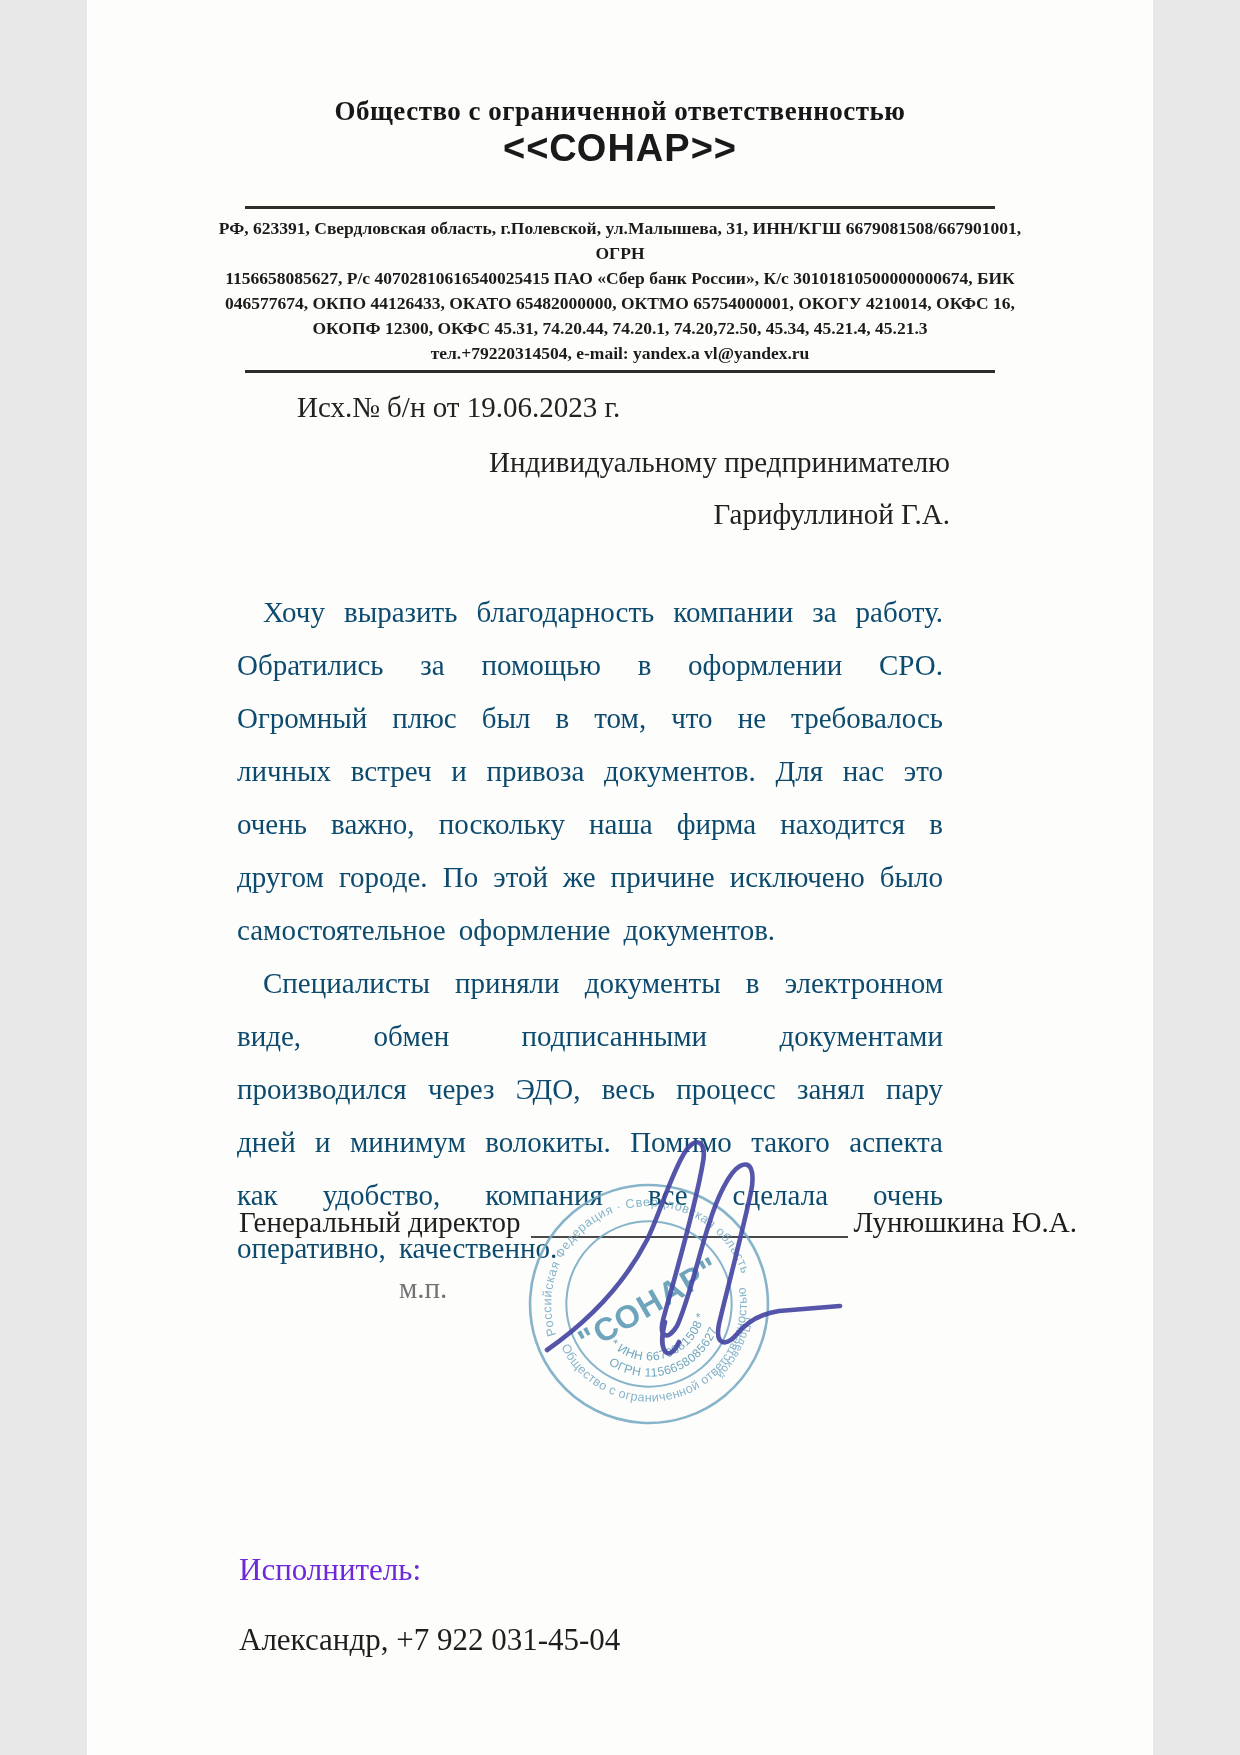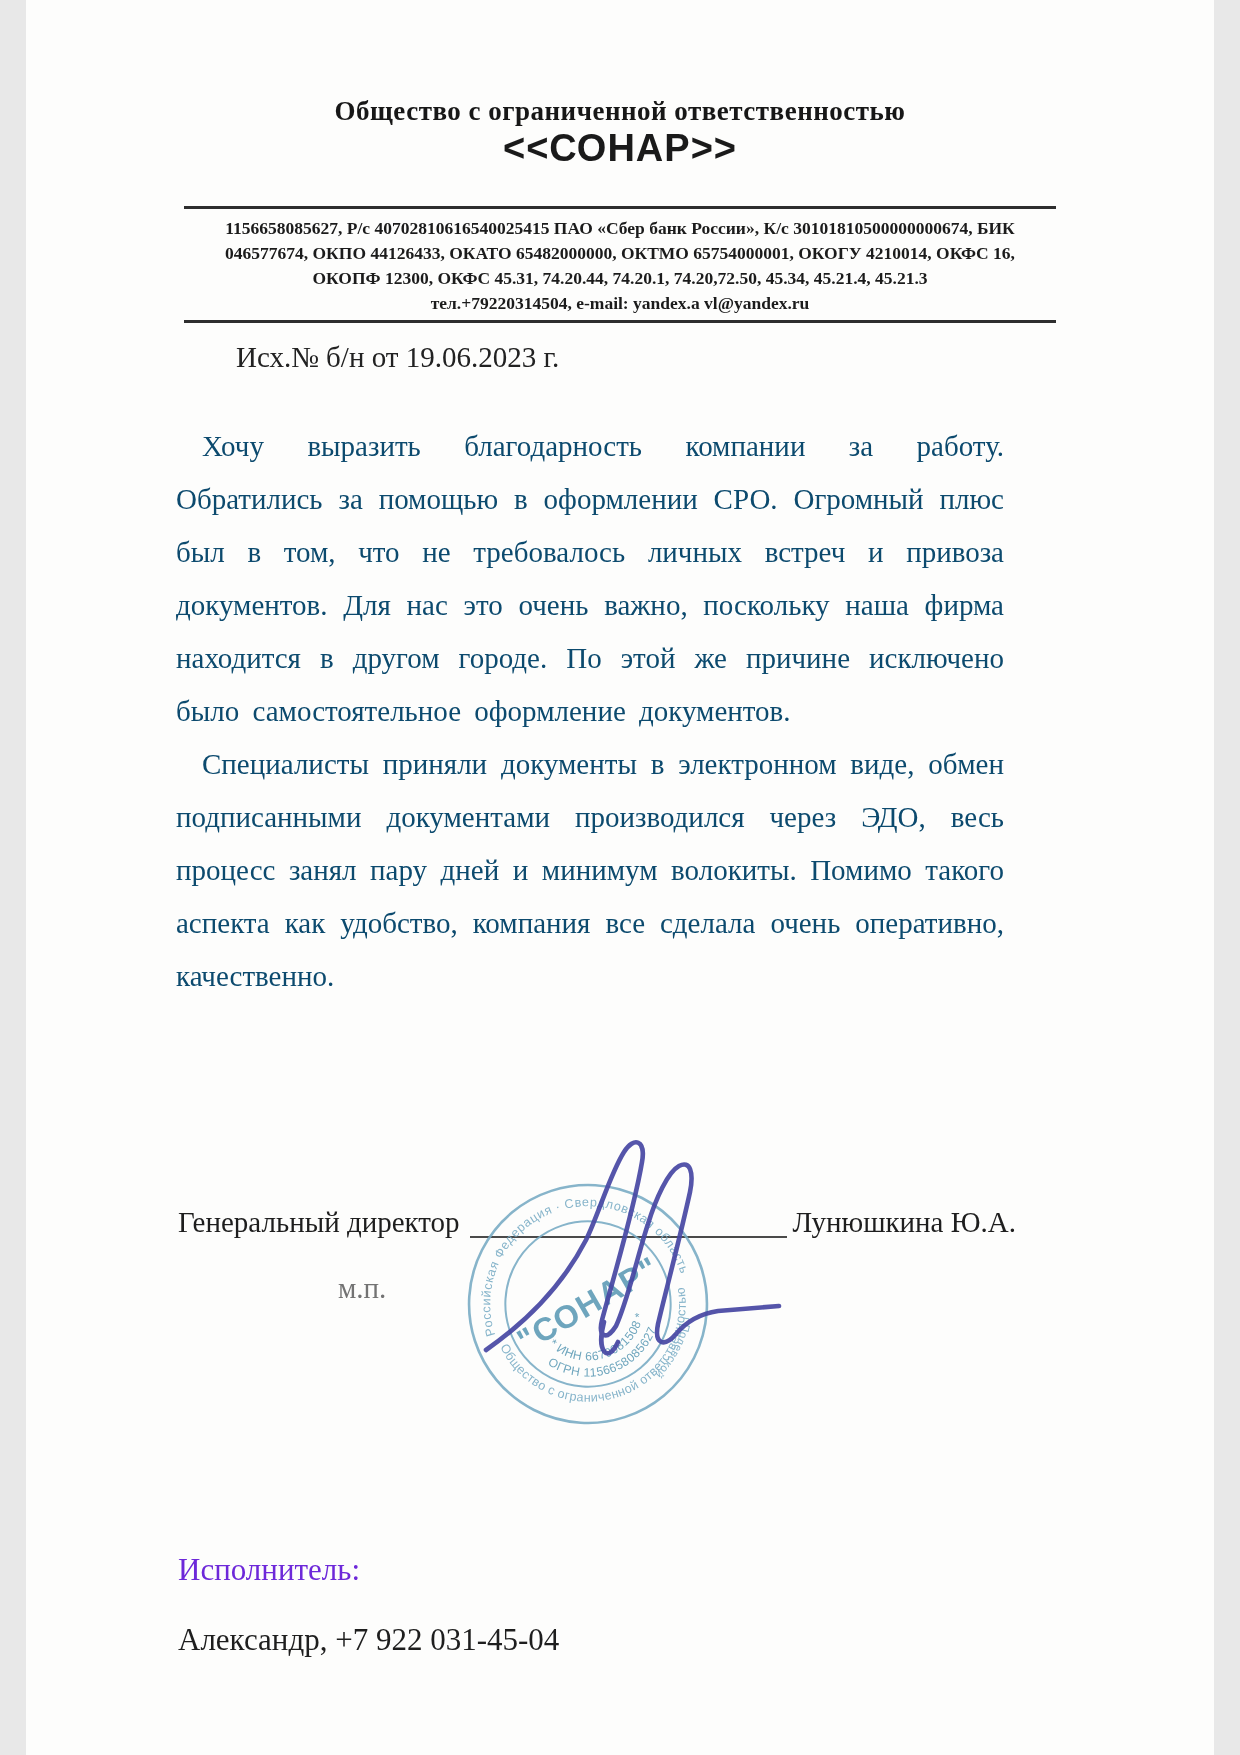--- a/index.html
+++ b/index.html
@@ -1,18 +1,18 @@
 <!DOCTYPE html>
 <html><head>
 <meta charset="utf-8">
 <style>
   html,body{margin:0;padding:0;background:#e8e8e8;}
   .page{
     position:relative;
-    width:1188px;height:1755px;
+    width:1066px;height:1755px;
     margin:0 auto;
     background:#fdfdfc;
     font-family:"Liberation Serif", serif;
     color:#1d1d1d;
     overflow:hidden;
   }
   .header{ text-align:center; padding-top:96px; }
   .org-type{
     font-size:27px; font-weight:bold; letter-spacing:0.5px;
     font-family:"Liberation Serif", serif; color:#171717;
@@ -64,30 +64,35 @@
 <div class="page">
 
   <div class="header">
     <div class="org-type">Общество с ограниченной ответственностью</div>
     <div class="org-name">&lt;&lt;СОНАР&gt;&gt;</div>
   </div>
 
   <div class="rule"></div>
 
   <div class="requisites">
+    <div>РФ, 623391, Свердловская область, г.Полевской, ул.Малышева, 31, ИНН/КГШ 6679081508/667901001, ОГРН</div>
     <div>1156658085627, Р/с 40702810616540025415 ПАО «Сбер банк России», К/с 30101810500000000674, БИК</div>
     <div>046577674, ОКПО 44126433, ОКАТО 65482000000, ОКТМО 65754000001, ОКОГУ 4210014, ОКФС 16,</div>
     <div>ОКОПФ 12300, ОКФС 45.31, 74.20.44, 74.20.1, 74.20,72.50, 45.34, 45.21.4, 45.21.3</div>
     <div>тел.+79220314504, e-mail: yandex.a vl@yandex.ru</div>
   </div>
 
   <div class="rule second"></div>
 
   <div class="ref-row">Исх.№ б/н от 19.06.2023 г.</div>
 
+  <div class="recipient">
+    <div>Индивидуальному предпринимателю</div>
+    <div>Гарифуллиной Г.А.</div>
+  </div>
 
   <div class="body-text">
     <p>Хочу выразить благодарность компании за работу. Обратились за помощью в оформлении СРО. Огромный плюс был в том, что не требовалось личных встреч и привоза документов. Для нас это очень важно, поскольку наша фирма находится в другом городе. По этой же причине исключено было самостоятельное оформление документов.</p>
     <p>Специалисты приняли документы в электронном виде, обмен подписанными документами производился через ЭДО, весь процесс занял пару дней и минимум волокиты. Помимо такого аспекта как удобство, компания все сделала очень оперативно, качественно.</p>
   </div>
 
   <div class="director-row">
     <span>Генеральный директор</span>
     <span class="sig-line"></span>
     <span>Лунюшкина Ю.А.</span>

